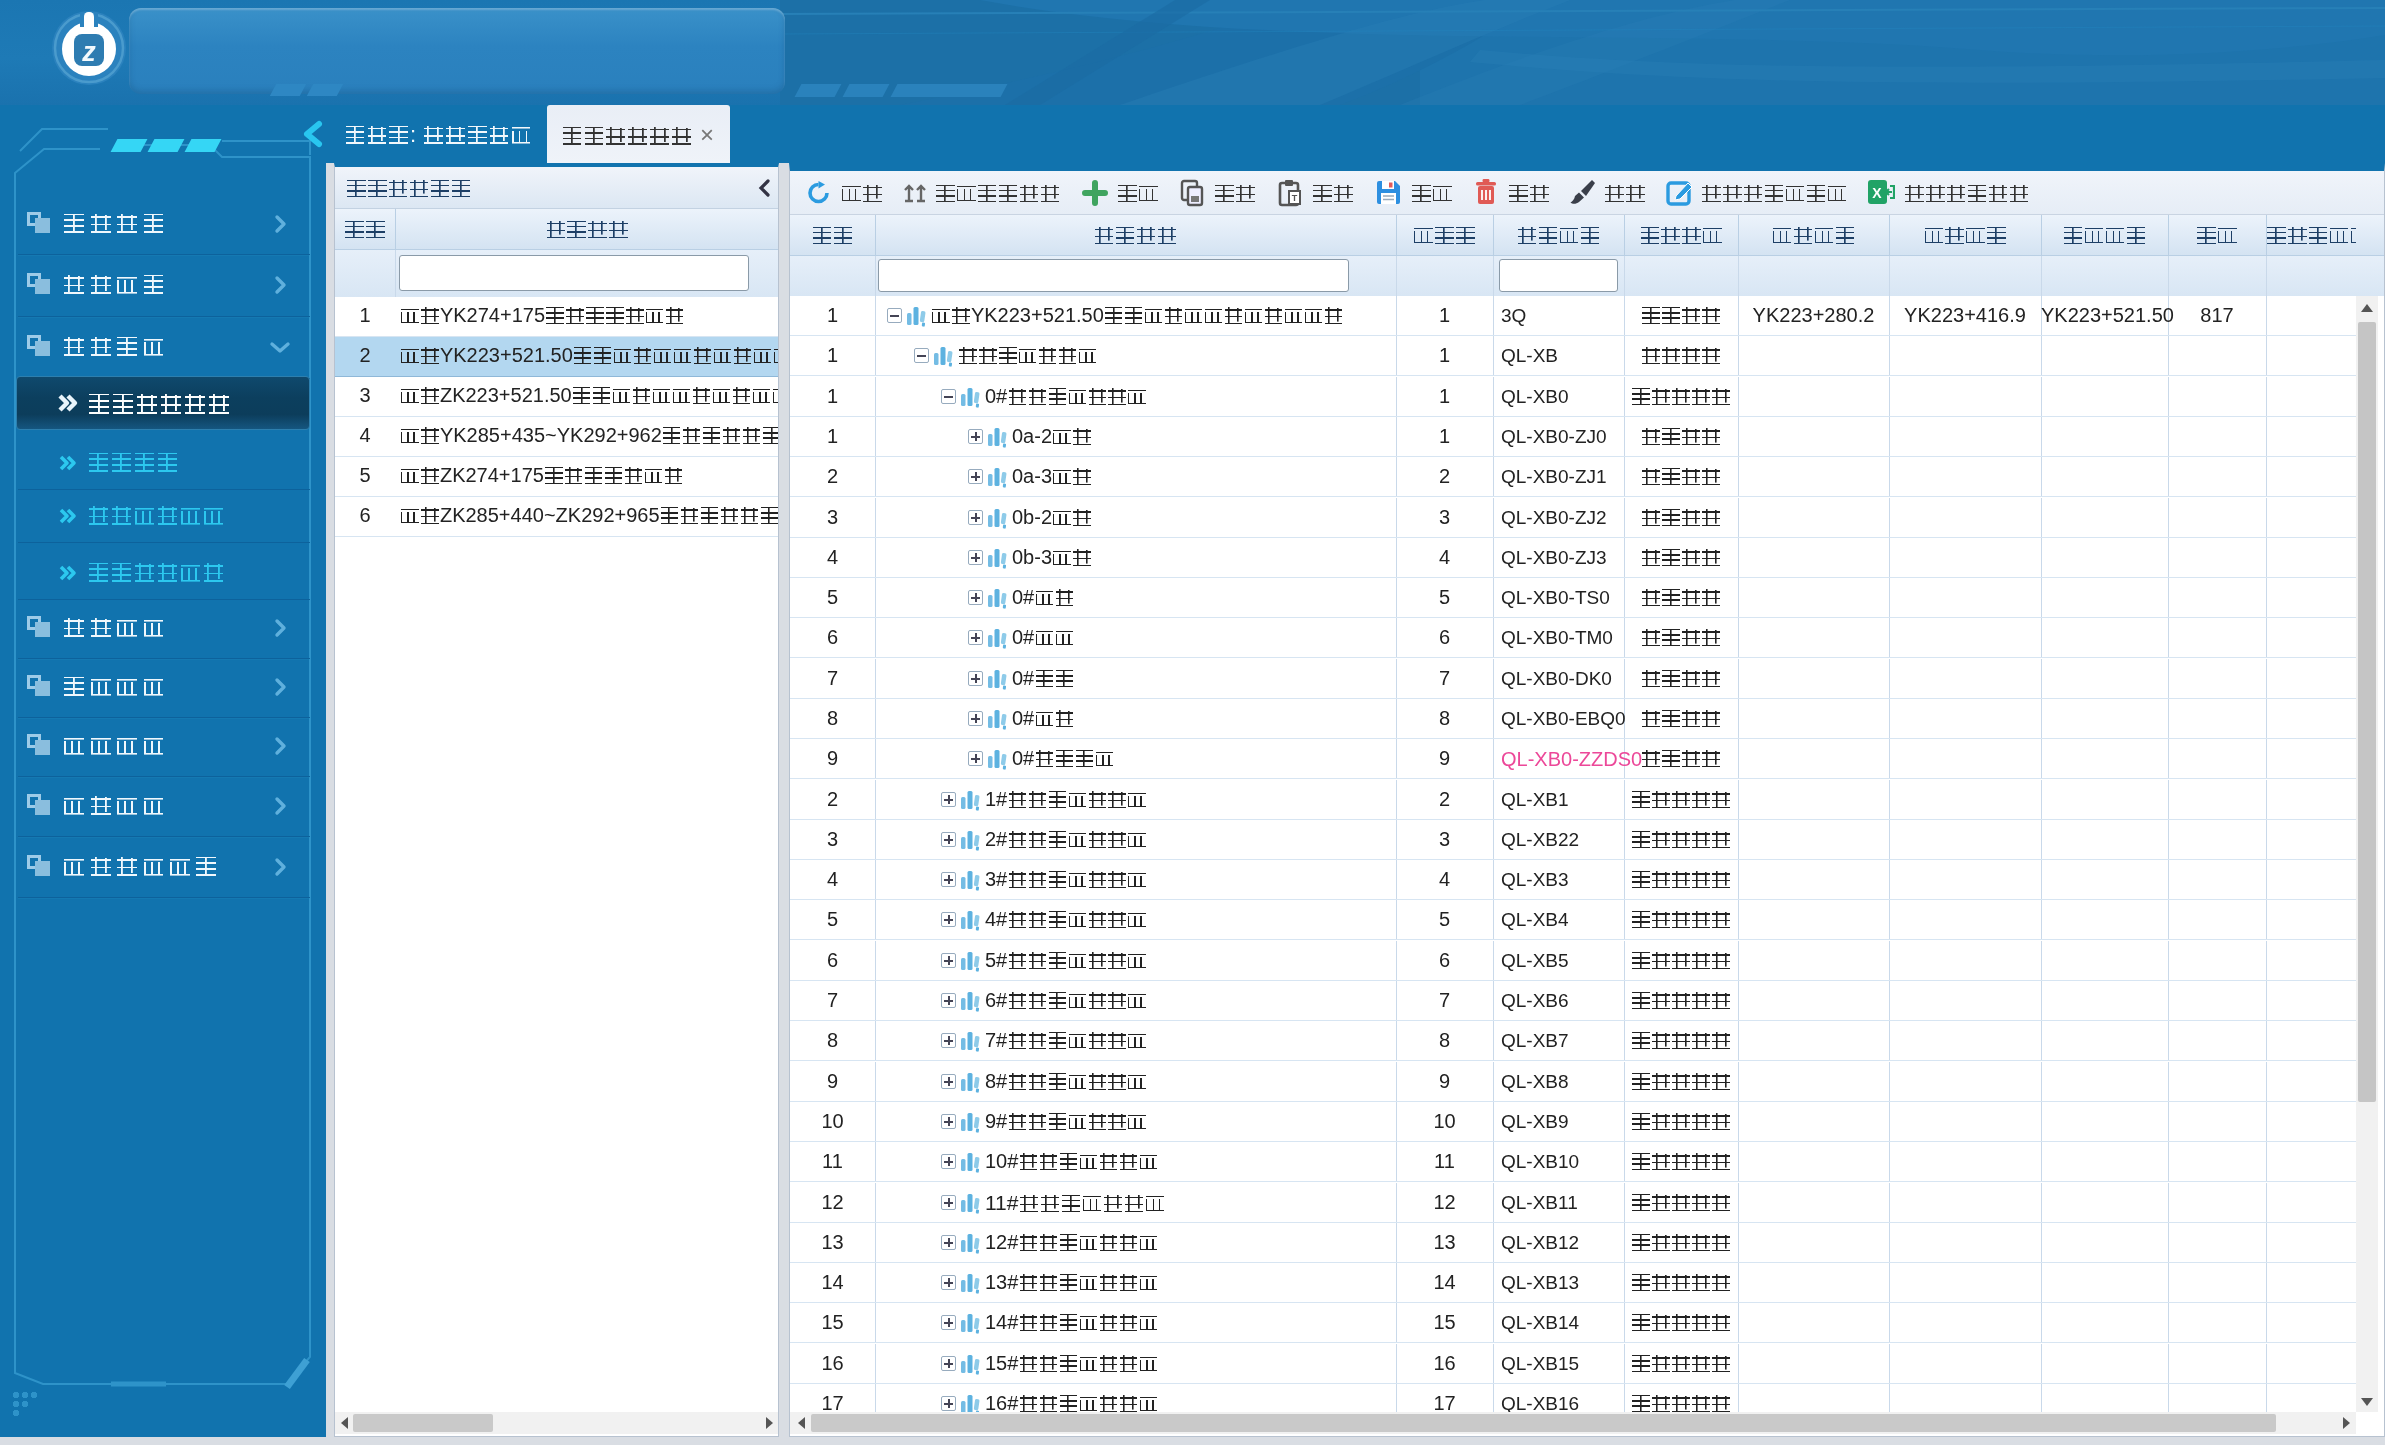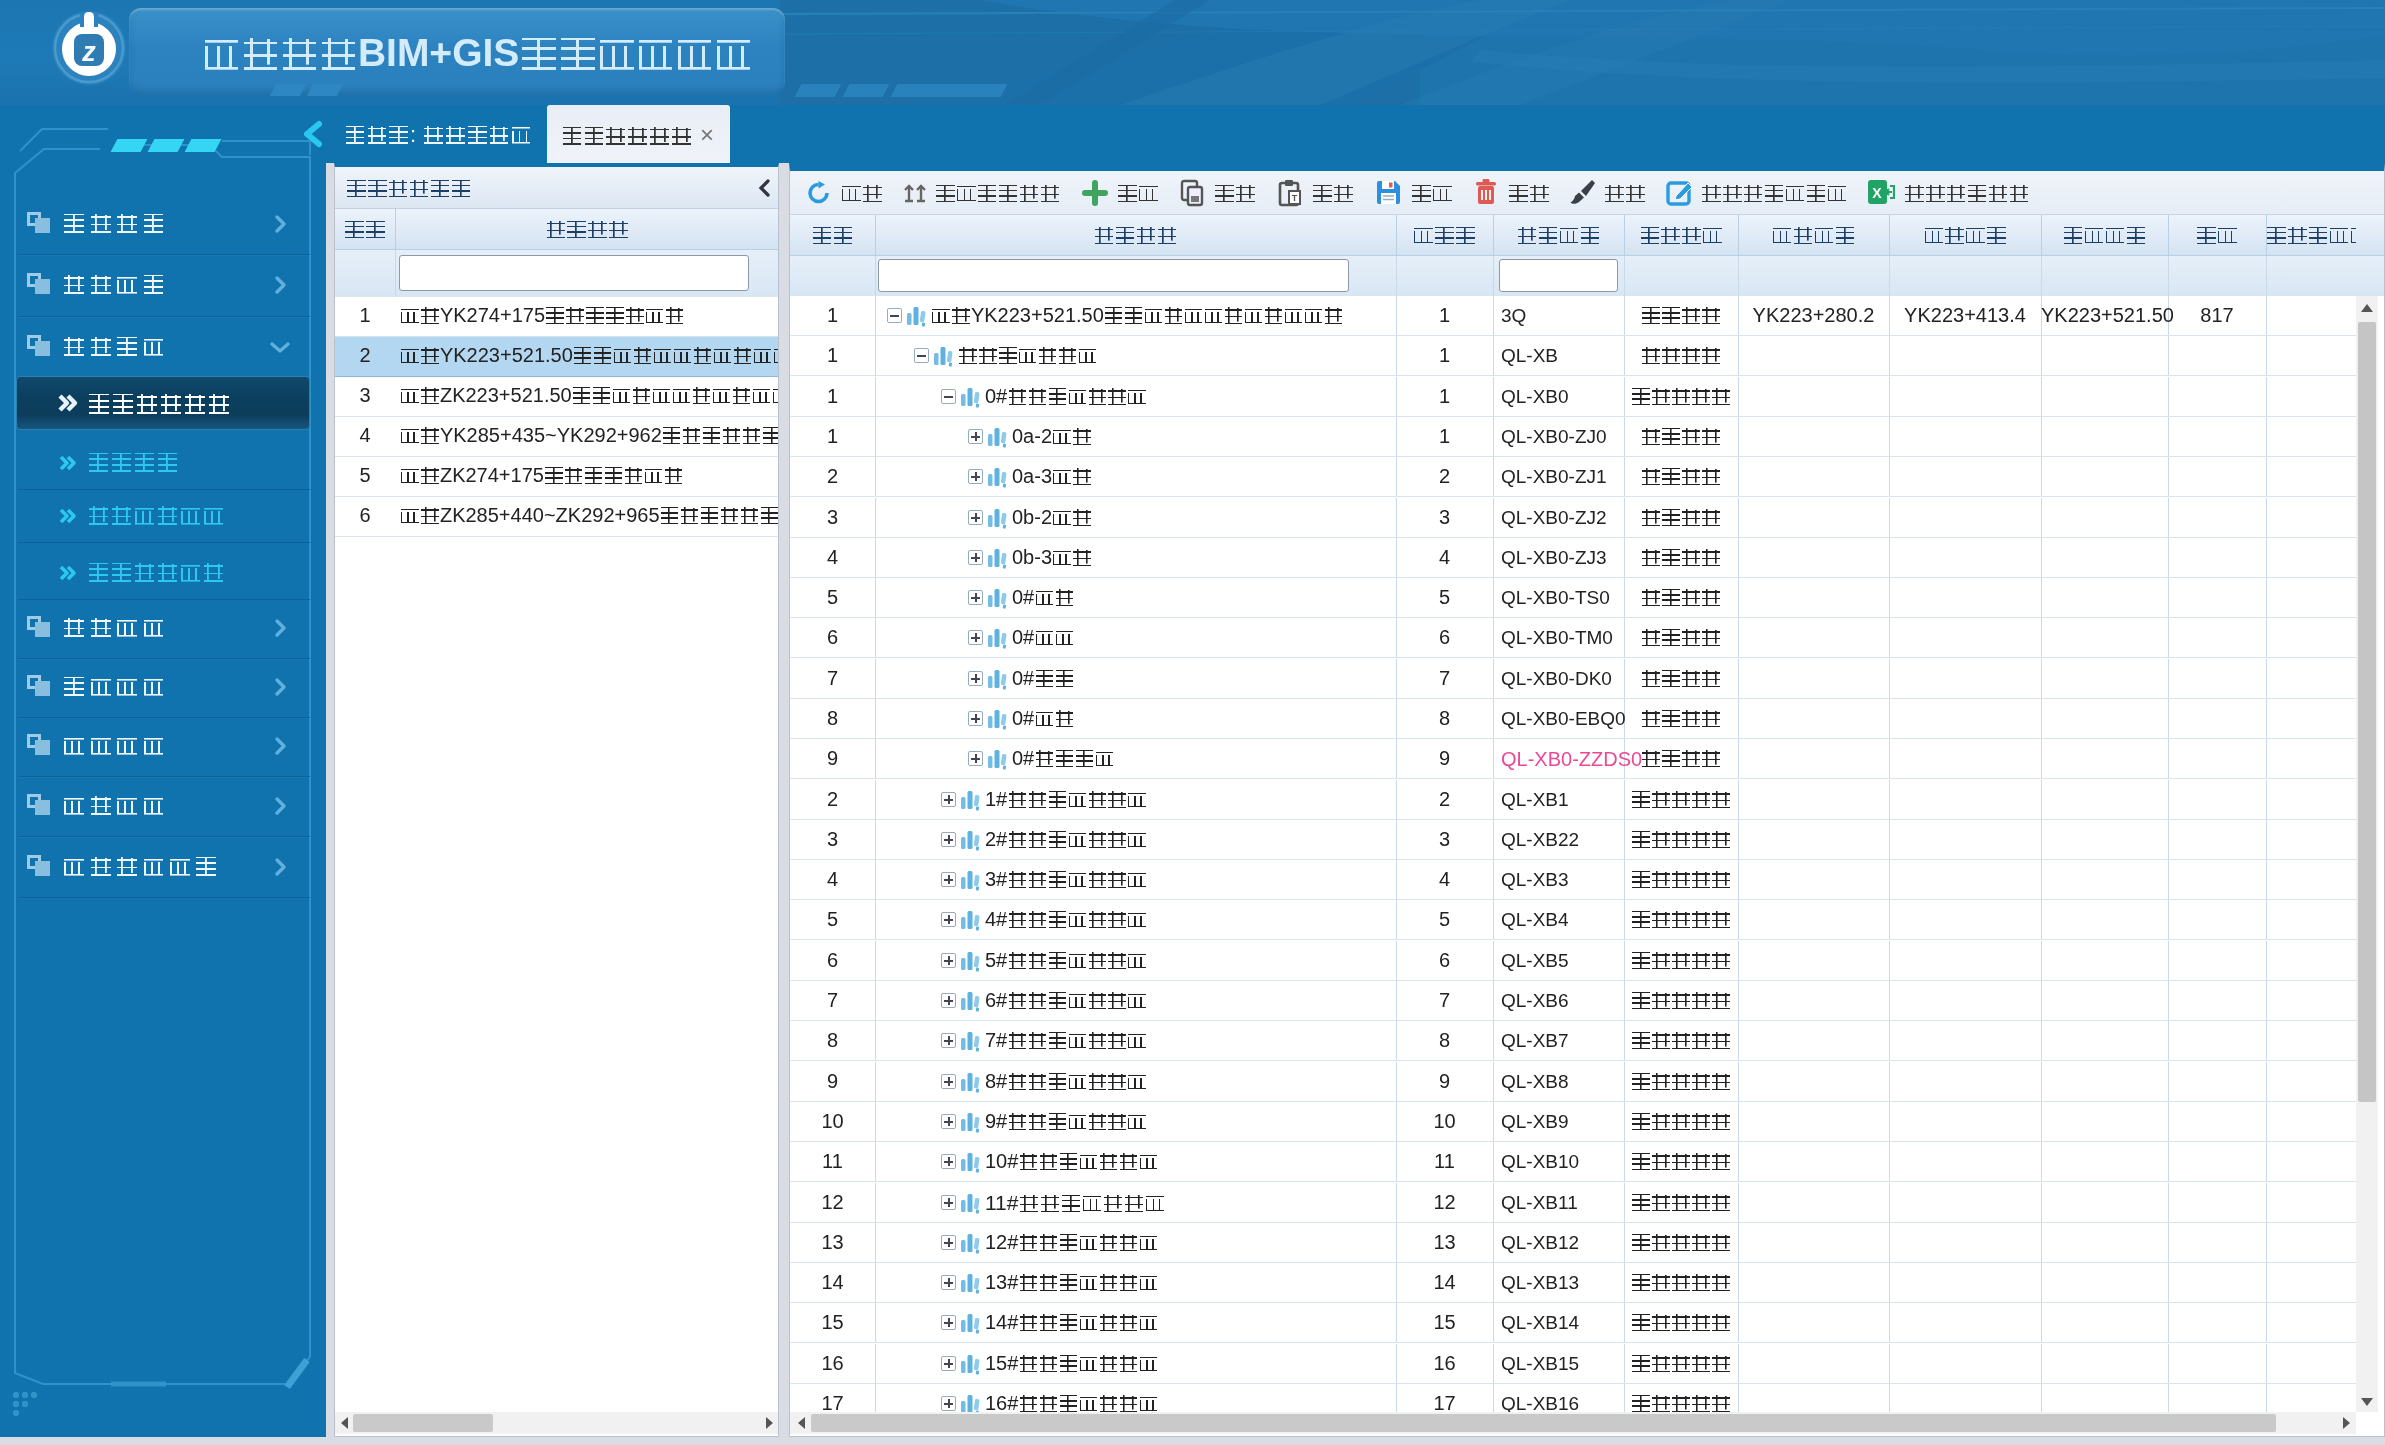--- a/index.html
+++ b/index.html
@@ -42,21 +42,20 @@
 <div class="ab" style="left:894px;top:84px;width:110px;height:13px;background:#2a82bc;transform:skewX(-28deg)"></div>
 <svg class="ab" style="left:50px;top:8px" width="78" height="80" viewBox="0 0 78 80">
  <circle cx="39" cy="40" r="37" fill="#2b82be"></circle>
  <circle cx="39" cy="40" r="34" fill="none" stroke="#4a9bcd" stroke-width="2.5"></circle>
  <circle cx="39" cy="41" r="21" fill="none" stroke="#ffffff" stroke-width="12"></circle>
  <rect x="30" y="5" width="18" height="14" fill="#2b82be"></rect>
  <rect x="34" y="4" width="10" height="22" rx="4.5" fill="#ffffff"></rect>
  <rect x="24" y="26" width="30" height="32" rx="8" fill="#2e7cb1"></rect>
  <text x="39" y="53" font-size="27" font-weight="bold" font-style="italic" fill="#f2f9fd" text-anchor="middle">z</text>
 </svg>
-<div class="ab" style="left:202px;top:31px;width:600px;font-size:39px;font-weight:bold;color:#d3ecfb;white-space:nowrap"><i class="z v3"></i><i class="z v2"></i><i class="z v2"></i><i class="z v2"></i>BIM+GIS<i class="z v1"></i><i class="z v1"></i><i class="z v3"></i><i class="z v3"></i><i class="z v3"></i><i class="z v3"></i></div>
 </div>
 
 <div class="ab" style="left:0;top:105px;width:2385px;height:58px;background:#1173ae"></div>
 <svg class="ab" style="left:300px;top:120px;z-index:30" width="26" height="28">
     <path d="M19 4 L7 14 L19 24" stroke="#29c6ef" stroke-width="6" fill="none" stroke-linecap="round" stroke-linejoin="round"></path>
   </svg>
 <div class="ab" style="left:344px;top:122px;font-size:22px;color:#f2f8fc;white-space:nowrap"><i class="z v1"></i><i class="z v2"></i><i class="z v1"></i>: <i class="z v2"></i><i class="z v2"></i><i class="z v1"></i><i class="z v2"></i><i class="z v3"></i></div>
 <div class="ab" style="left:547px;top:105px;width:183px;height:58px;background:linear-gradient(180deg,#e9eef6,#eff3f9);border-radius:3px 3px 0 0"></div>
 <div class="ab" style="left:561px;top:123px;font-size:22px;font-weight:bold;color:#333;white-space:nowrap"><i class="z v1"></i><i class="z v1"></i><i class="z v2"></i><i class="z v2"></i><i class="z v2"></i><i class="z v2"></i></div>
 <div class="ab" style="left:700px;top:121px;font-size:24px;color:#777">×</div>
@@ -322,21 +321,21 @@
         <rect x="1" y="8" width="4.5" height="12" rx="1.5" fill="#74bce4"></rect>
         <rect x="7.5" y="2" width="5" height="18" rx="1.5" fill="#5db2e0"></rect>
         <rect x="14.5" y="6" width="4.5" height="11" rx="1.5" fill="#8ecbe9" transform="rotate(8 16 11)"></rect>
         <rect x="16" y="17.5" width="3" height="4" rx="1" fill="#5db2e0" transform="rotate(8 17 19)"></rect>
       </svg>
       <div class="ab" style="left:141px;top:8px;font-size:20px;color:#222;white-space:nowrap"><i class="z v3"></i><i class="z v2"></i>YK223+521.50<i class="z v1"></i><i class="z v1"></i><i class="z v3"></i><i class="z v2"></i><i class="z v3"></i><i class="z v3"></i><i class="z v2"></i><i class="z v3"></i><i class="z v2"></i><i class="z v3"></i><i class="z v3"></i><i class="z v2"></i></div>
       <div class="ab" style="left:606px;top:8px;width:97px;text-align:center;font-size:20px;color:#222">1</div>
       <div class="ab" style="left:711px;top:9px;font-size:19px;color:#222;white-space:nowrap">3Q</div>
       <div class="ab" style="left:834px;top:8px;width:114px;text-align:center;font-size:20px;color:#222;white-space:nowrap;overflow:hidden"><i class="z v1"></i><i class="z v1"></i><i class="z v2"></i><i class="z v2"></i></div>
       <div class="ab" style="left:948px;top:8px;width:151px;text-align:center;font-size:20px;color:#222">YK223+280.2</div>
-      <div class="ab" style="left:1099px;top:8px;width:152px;text-align:center;font-size:20px;color:#222">YK223+413.4</div>
+      <div class="ab" style="left:1099px;top:8px;width:152px;text-align:center;font-size:20px;color:#222">YK223+416.9</div>
       <div class="ab" style="left:1251px;top:8px;width:127px;text-align:center;font-size:20px;color:#222">YK223+521.50</div>
       <div class="ab" style="left:1378px;top:8px;width:98px;text-align:center;font-size:20px;color:#222">817</div>
     </div>
     <div class="ab" style="left:0;top:165px;width:1566px;height:40px;border-bottom:1px solid #d7e5f2;overflow:hidden">
       <div class="ab" style="left:85px;top:0;width:1px;height:100%;background:#c9d9ea"></div>
       <div class="ab" style="left:606px;top:0;width:1px;height:100%;background:#c9d9ea"></div>
       <div class="ab" style="left:703px;top:0;width:1px;height:100%;background:#c9d9ea"></div>
       <div class="ab" style="left:834px;top:0;width:1px;height:100%;background:#c9d9ea"></div>
       <div class="ab" style="left:948px;top:0;width:1px;height:100%;background:#c9d9ea"></div>
       <div class="ab" style="left:1099px;top:0;width:1px;height:100%;background:#c9d9ea"></div>

